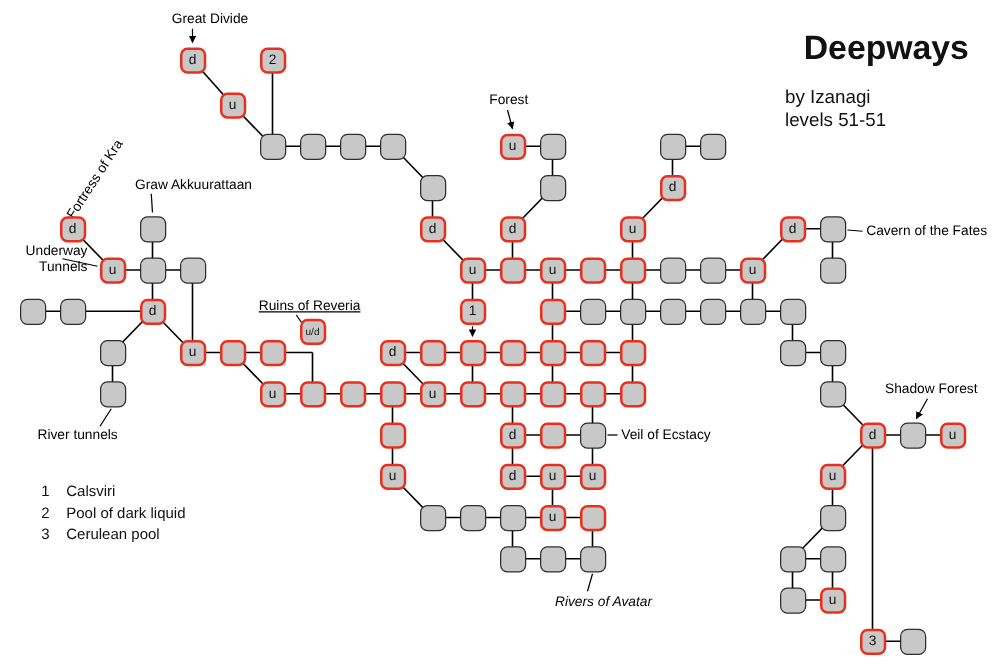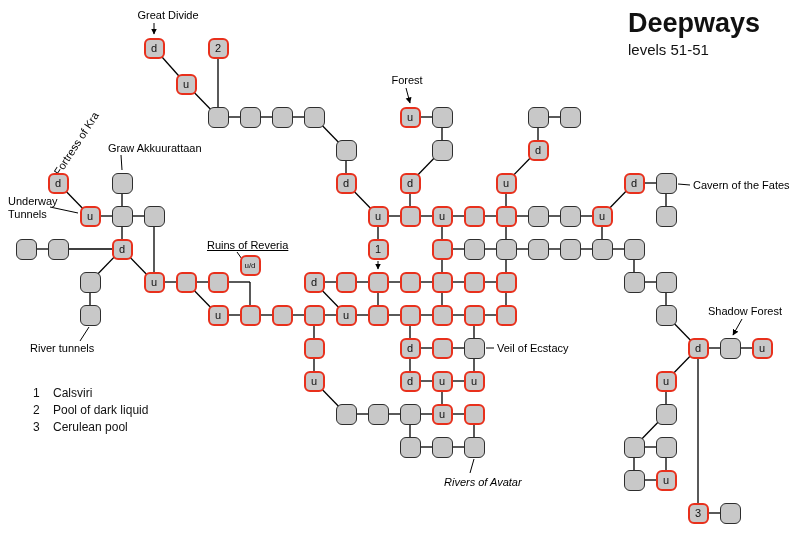--- a/index.html
+++ b/index.html
@@ -1,31 +1,31 @@
 <!DOCTYPE html>
 <html><head>
 <meta charset="utf-8">
 <style>
   html,body{margin:0;padding:0;background:#ffffff;}
   .stage{position:relative;width:800px;height:533px;background:#ffffff;overflow:hidden;
          font-family:"Liberation Sans",sans-serif;color:#111;}
   svg#map-svg{position:absolute;left:0;top:0;}
-  #map-layer{position:absolute;left:0;top:0;width:800px;height:533px;}
+  #map-layer{position:absolute;left:0;top:0;width:800px;height:533px;text-align:right;}
   .room{position:absolute;width:21px;height:21px;box-sizing:border-box;background:#c8c8c8;
         border:1.5px solid #2e2e2e;border-radius:6px;display:flex;align-items:center;
         justify-content:center;font-size:11px;line-height:1;color:#111;}
   .room.special{border:2px solid #e8301c;}
   .room.small{font-size:8px;}
   .map-label{position:absolute;font-size:11px;line-height:1.15;white-space:nowrap;color:#000;}
   .map-label.center{transform:translateX(-50%);}
   .map-label.rot{transform-origin:left bottom;}
   line.edge{stroke:#000;stroke-width:1.3;}
   line.ptr{stroke:#000;stroke-width:1;}
   .title{position:absolute;left:628px;top:8px;}
-  .title h1{margin:0;font-size:27px;font-weight:bold;letter-spacing:0;}
+  .title h1{margin:15px;font-size:27px;font-weight:bold;letter-spacing:0;}
   .title .sub{font-size:15px;margin-top:2px;}
   .legend{position:absolute;left:33px;top:386px;font-size:12px;}
   .legend-row{height:17px;display:flex;}
   .lnum{width:20px;display:inline-block;}
 </style>
 </head>
 <body>
 
 <div class="stage">
   <svg id="map-svg" width="800" height="533" viewBox="0 0 800 533">
@@ -262,20 +262,21 @@
       <div class="room" style="left: 623.5px; top: 436.5px;"></div>
       <div class="room" style="left: 655.5px; top: 436.5px;"></div>
       <div class="room" style="left: 623.5px; top: 469.5px;"></div>
       <div class="room special" style="left: 655.5px; top: 469.5px;">u</div>
       <div class="room special" style="left: 687.5px; top: 502.5px;">3</div>
       <div class="room" style="left: 719.5px; top: 502.5px;"></div>
     </div>
 
   <div class="title">
     <h1>Deepways</h1>
+    <div class="sub">by Izanagi</div>
     <div class="sub">levels 51-51</div>
   </div>
 
   <div class="legend">
     <div class="legend-row">
       <span class="lnum">1</span>
       <span>Calsviri</span>
     </div>
     <div class="legend-row">
       <span class="lnum">2</span>

